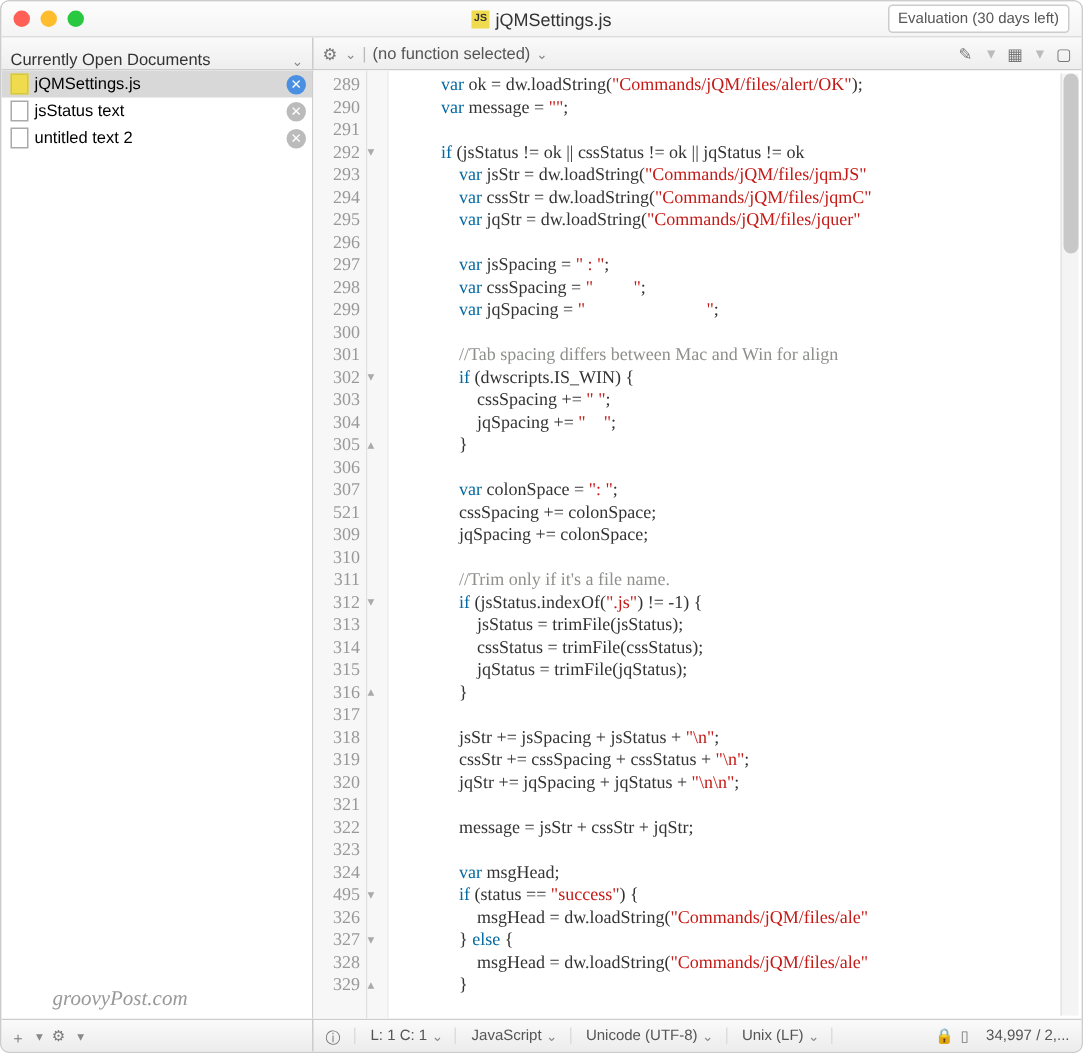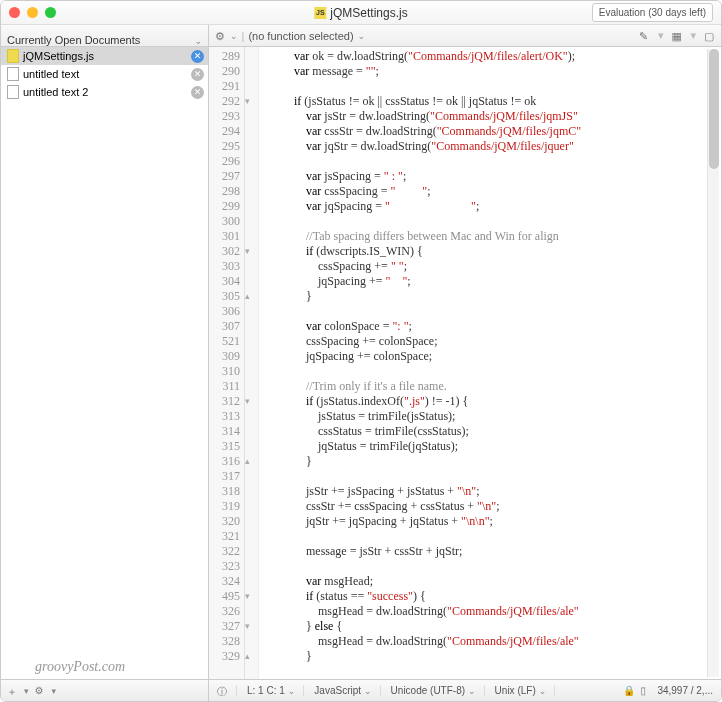--- a/index.html
+++ b/index.html
@@ -22,21 +22,21 @@
 .doc-item.active { background: #d8d8d8; }
 .doc-icon { width: 12px; height: 14px; background: #fff; border: 1px solid #aaa; display: inline-block; position: relative; }
 .doc-icon.js { background: #f0db4f; border-color: #d4c842; }
 .close-x { position: absolute; right: 4px; width: 13px; height: 13px; border-radius: 50%; background: #bbb; color: #fff; font-size: 9px; display: flex; align-items: center; justify-content: center; }
 .close-x.blue { background: #4a90e2; }
 .editor { flex: 1; display: flex; font-family: Liberation Serif, serif; font-size: 12px; overflow: hidden; background: #fff; }
 .gutter { background: #f7f7f7; color: #999; text-align: right; padding: 2px 4px 2px 8px; border-right: 1px solid #e0e0e0; user-select: none; min-width: 36px; }
 .fold { width: 14px; background: #f7f7f7; color: #aaa; font-size: 9px; padding-top: 2px; border-right: 1px solid #eee; }
 .code { padding: 2px 0 2px 8px; white-space: pre; color: #333; line-height: 15px; }
 .gutter div, .fold div { line-height: 15px; height: 15px; }
-.kw { color: #000000; }
+.kw { color: #0369a1; }
 .str { color: #c41a16; }
 .com { color: #8e908c; }
 .statusbar { height: 22px; background: linear-gradient(#fafafa,#ececec); border-top: 1px solid #ccc; display: flex; align-items: center; font-size: 10px; color: #555; }
 .sb-left { width: 208px; border-right: 1px solid #ccc; height: 100%; display: flex; align-items: center; padding: 0 6px; gap: 6px; }
 .sb-main { flex: 1; display: flex; align-items: center; gap: 10px; padding: 0 8px; }
 .sb-block { display: flex; align-items: center; gap: 3px; border-right: 1px solid #ddd; padding-right: 8px; }
 .sb-right { margin-left: auto; display: flex; align-items: center; gap: 6px; }
 .watermark { position: absolute; left: 34px; bottom: 26px; color: #999; font-size: 14px; font-family: Georgia, serif; font-style: italic; }
 .scroll-v { position: absolute; right: 2px; top: 48px; bottom: 24px; width: 12px; background: #f4f4f4; border-left: 1px solid #e4e4e4; }
 .scroll-thumb { position: absolute; top: 0; width: 10px; left: 1px; height: 120px; background: #c8c8c8; border-radius: 5px; }
@@ -81,21 +81,21 @@
 
 <div class="content">
   <div class="sidebar" id="doc-list">
       <div class="doc-item active">
         <span class="doc-icon js"></span>
         <span>jQMSettings.js</span>
         <span class="close-x blue">✕</span>
       </div>
       <div class="doc-item">
         <span class="doc-icon"></span>
-        <span>untitled text</span>
+        <span>jsStatus text</span>
         <span class="close-x ">✕</span>
       </div>
       <div class="doc-item">
         <span class="doc-icon"></span>
         <span>untitled text 2</span>
         <span class="close-x ">✕</span>
       </div>
     </div>
   <div class="editor">
     <div class="gutter" id="gutter">

